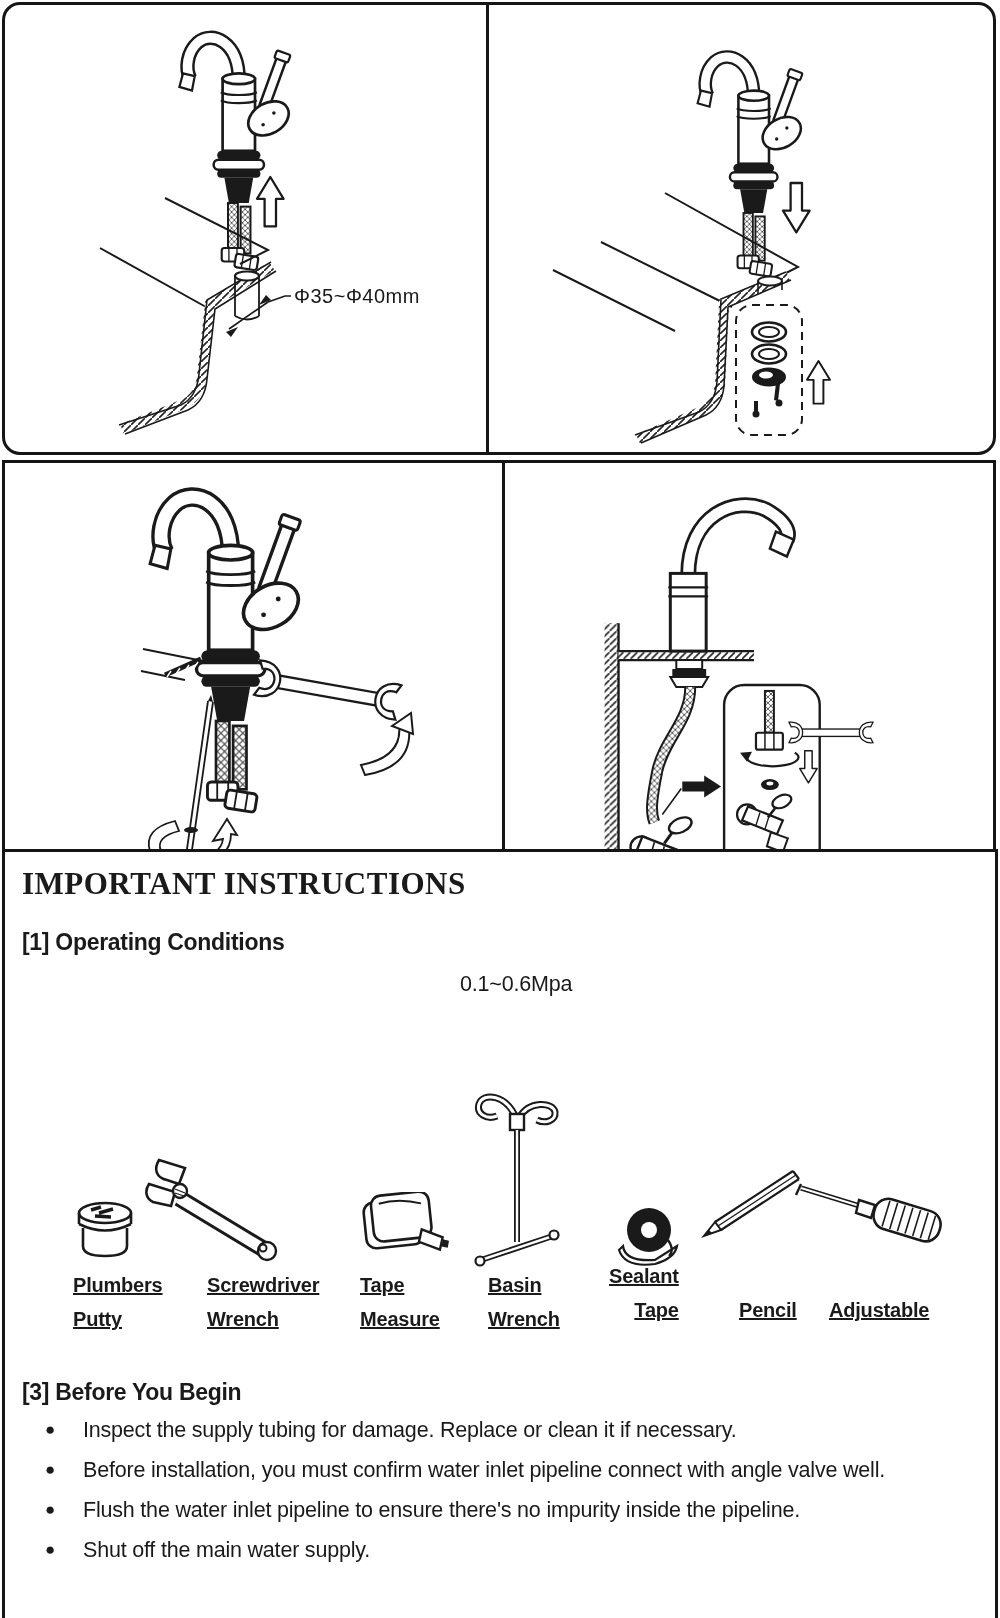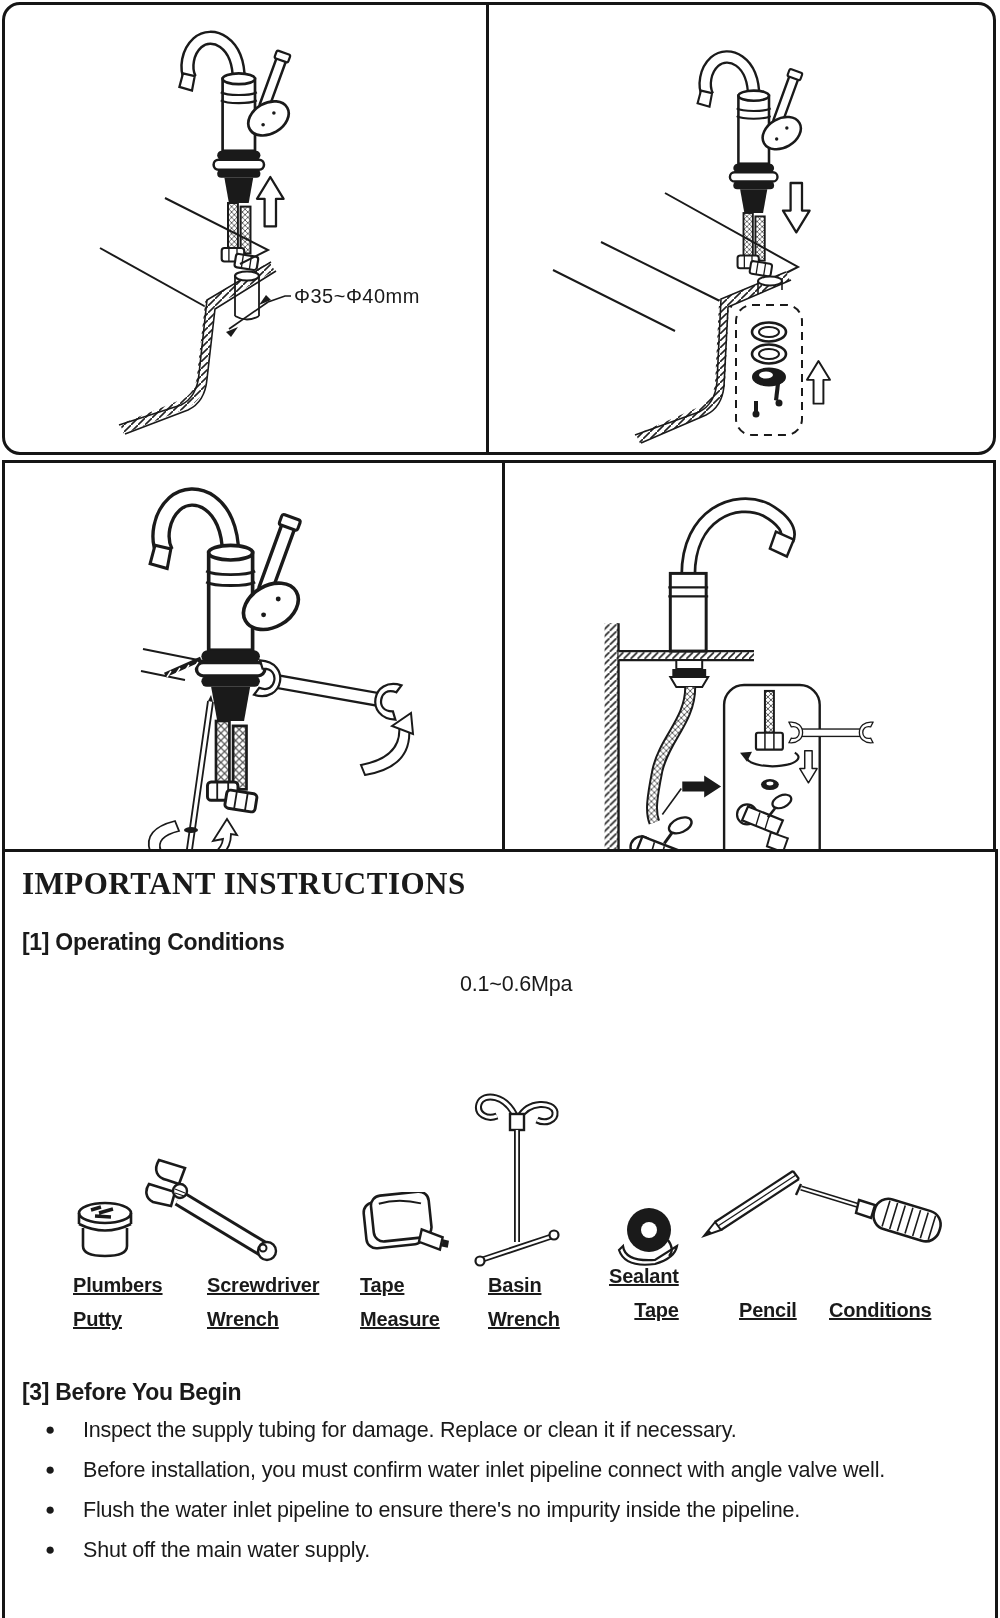--- a/index.html
+++ b/index.html
@@ -303,21 +303,21 @@
 Putty</div>
       <div class="abs tool-label" style="left:202px;top:186px;">Screwdriver
 Wrench</div>
       <div class="abs tool-label" style="left:355px;top:186px;">Tape
 Measure</div>
       <div class="abs tool-label" style="left:483px;top:186px;">Basin
 Wrench</div>
       <div class="abs tool-label" style="left:604px;top:177px;text-align:right;">Sealant
 Tape</div>
       <div class="abs tool-label" style="left:725px;top:211px;margin-left:9px;">Pencil</div>
-      <div class="abs tool-label" style="left:824px;top:211px;">Conditions</div>
+      <div class="abs tool-label" style="left:824px;top:211px;">Adjustable</div>
     </div>
 
     <div class="abs h" style="left:17px;top:527px;">[3] Before You Begin</div>
 
     <div class="bullet-row" style="top:566px;">
       <span class="bullet-dot">●</span>
       <span class="bullet-text">Inspect the supply tubing for damage. Replace or clean it if necessary.</span>
     </div>
     <div class="bullet-row" style="top:606px;">
       <span class="bullet-dot">●</span>

